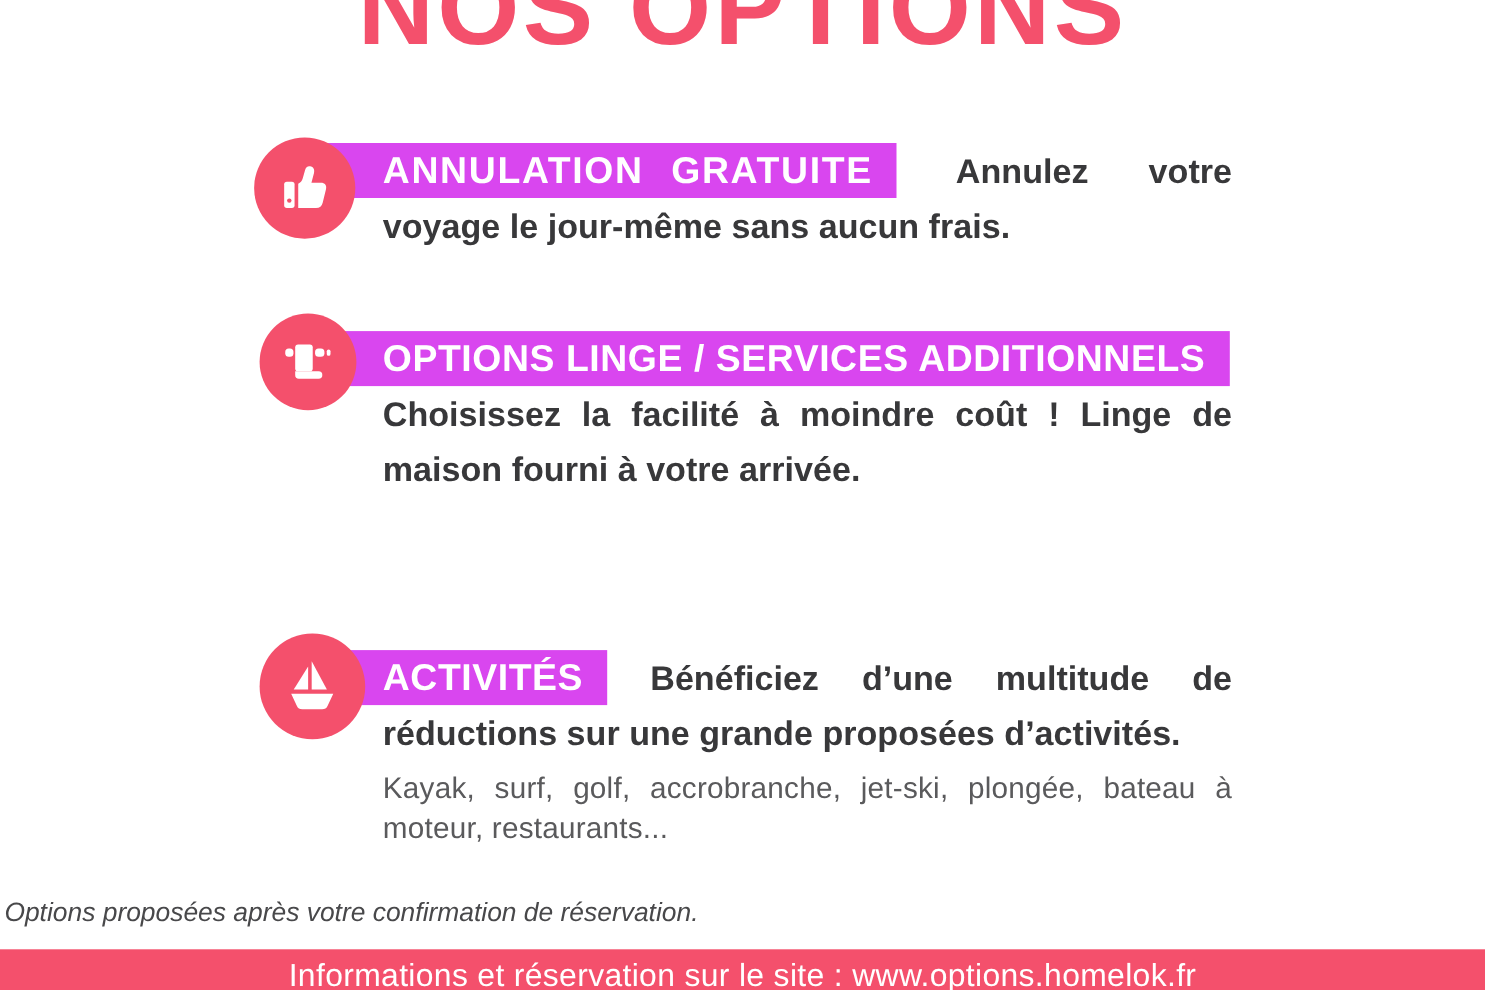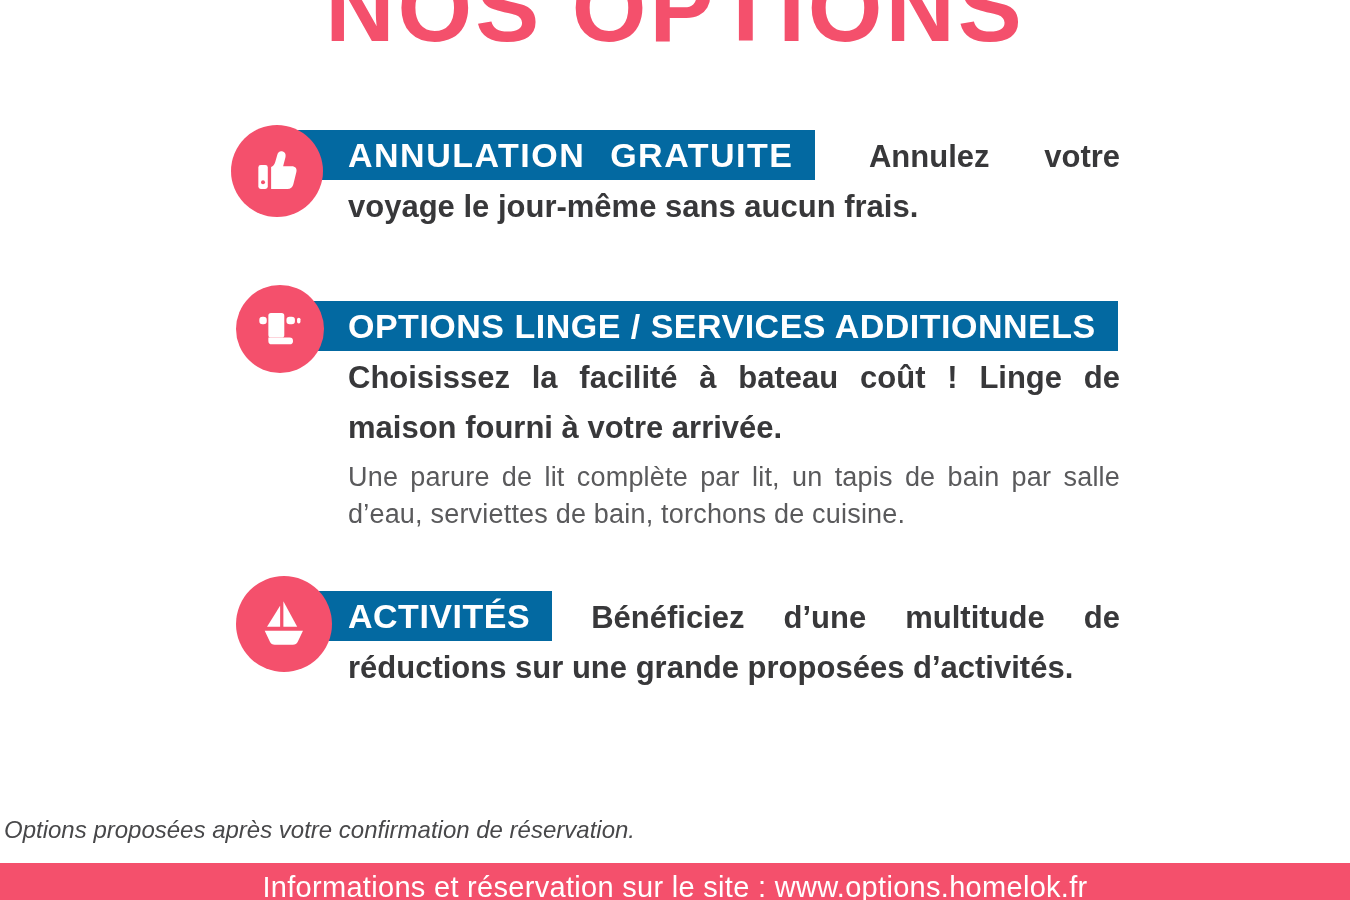--- a/index.html
+++ b/index.html
@@ -24,21 +24,21 @@
   .circle{
     position:absolute;border-radius:50%;background:#f4506c;
     display:flex;align-items:center;justify-content:center;
   }
   .circle-1{left:231px;top:-5px;width:92px;height:92px;}
   .circle-2{left:236px;top:-16px;width:88px;height:88px;}
   .circle-3{left:236px;top:-15px;width:96px;height:96px;}
   .circle svg{width:58%;height:58%;}
   .content{margin-left:348px;width:772px;text-align:justify;}
   .banner{
-    display:inline-block;background:#0369a1;color:#ffffff;
+    display:inline-block;background:#d946ef;color:#ffffff;
     font-weight:bold;font-size:34px;line-height:50px;height:50px;
     padding:0 22px 0 52px;margin-left:-52px;
     letter-spacing:0.5px;white-space:nowrap;
   }
   .banner.spread{word-spacing:14px;letter-spacing:1.5px;}
   .lead{
     margin:0;font-size:31px;font-weight:bold;color:#38383a;
     line-height:50px;
   }
   .detail{
@@ -85,35 +85,35 @@
     <div class="circle circle-2">
       <svg viewBox="0 0 48 48" aria-hidden="true">
         <rect x="5" y="13" width="7" height="7" rx="3" fill="#ffffff"></rect>
         <rect x="30.5" y="13" width="8" height="7" rx="3" fill="#ffffff"></rect>
         <rect x="40.5" y="13.8" width="3.2" height="5.5" rx="1.6" fill="#ffffff"></rect>
         <rect x="13.5" y="9.5" width="15" height="23" rx="2.5" fill="#ffffff"></rect>
         <path fill="#ffffff" d="M13.5 32.5 h20 a3.2 3.2 0 0 1 0 6.4 h-16.8 a3.2 3.2 0 0 1 -3.2 -3.2 z"></path>
       </svg>
     </div>
     <div class="content">
-      <p class="lead"><span class="banner">OPTIONS LINGE / SERVICES ADDITIONNELS</span> <span>Choisissez la facilité à bateau coût ! Linge de maison fourni à votre arrivée.</span></p>
-      <p class="detail">Une parure de lit complète par lit, un tapis de bain par salle d’eau, serviettes de bain, torchons de cuisine.</p>
+      <p class="lead"><span class="banner">OPTIONS LINGE / SERVICES ADDITIONNELS</span> <span>Choisissez la facilité à moindre coût ! Linge de maison fourni à votre arrivée.</span></p>
     </div>
   </div>
 
   <div class="section sec-3">
     <div class="circle circle-3">
       <svg viewBox="0 0 48 48" aria-hidden="true">
         <path fill="#ffffff" d="M20.8 8.5 L20.8 26.5 L9.5 26.5 Z"></path>
         <path fill="#ffffff" d="M23.6 4.5 L35.5 26.5 L23.6 26.5 Z"></path>
         <path fill="#ffffff" d="M7.5 30 L40.5 30 L36 39.5 C35.3 41.2 33.8 42 31.8 42 L16.2 42 C14.2 42 12.7 41.2 12 39.5 Z"></path>
       </svg>
     </div>
     <div class="content">
       <p class="lead"><span class="banner">ACTIVITÉS</span> <span>Bénéficiez d’une multitude de réductions sur une grande proposées d’activités.</span></p>
+      <p class="detail">Kayak, surf, golf, accrobranche, jet-ski, plongée, bateau à moteur, restaurants...</p>
     </div>
   </div>
 
   <p class="footnote">Options proposées après votre confirmation de réservation.</p>
 
   <div class="footer">
     <p class="footer-text">Informations et réservation sur le site : www.options.homelok.fr</p>
   </div>
 
 </div>

